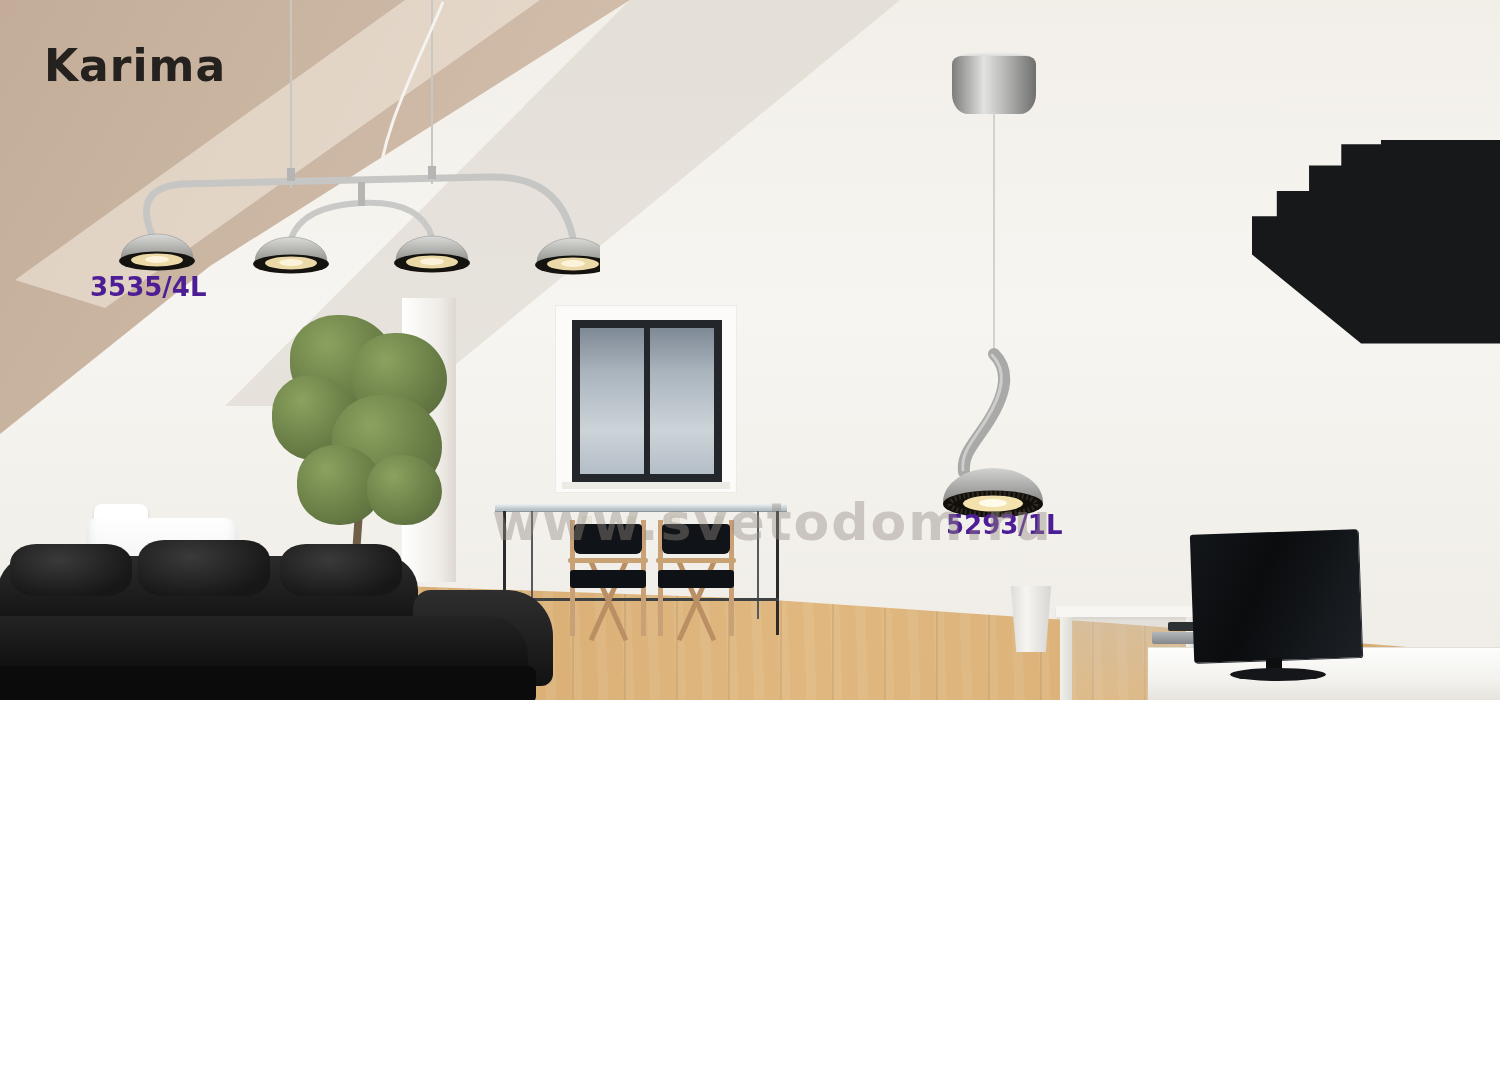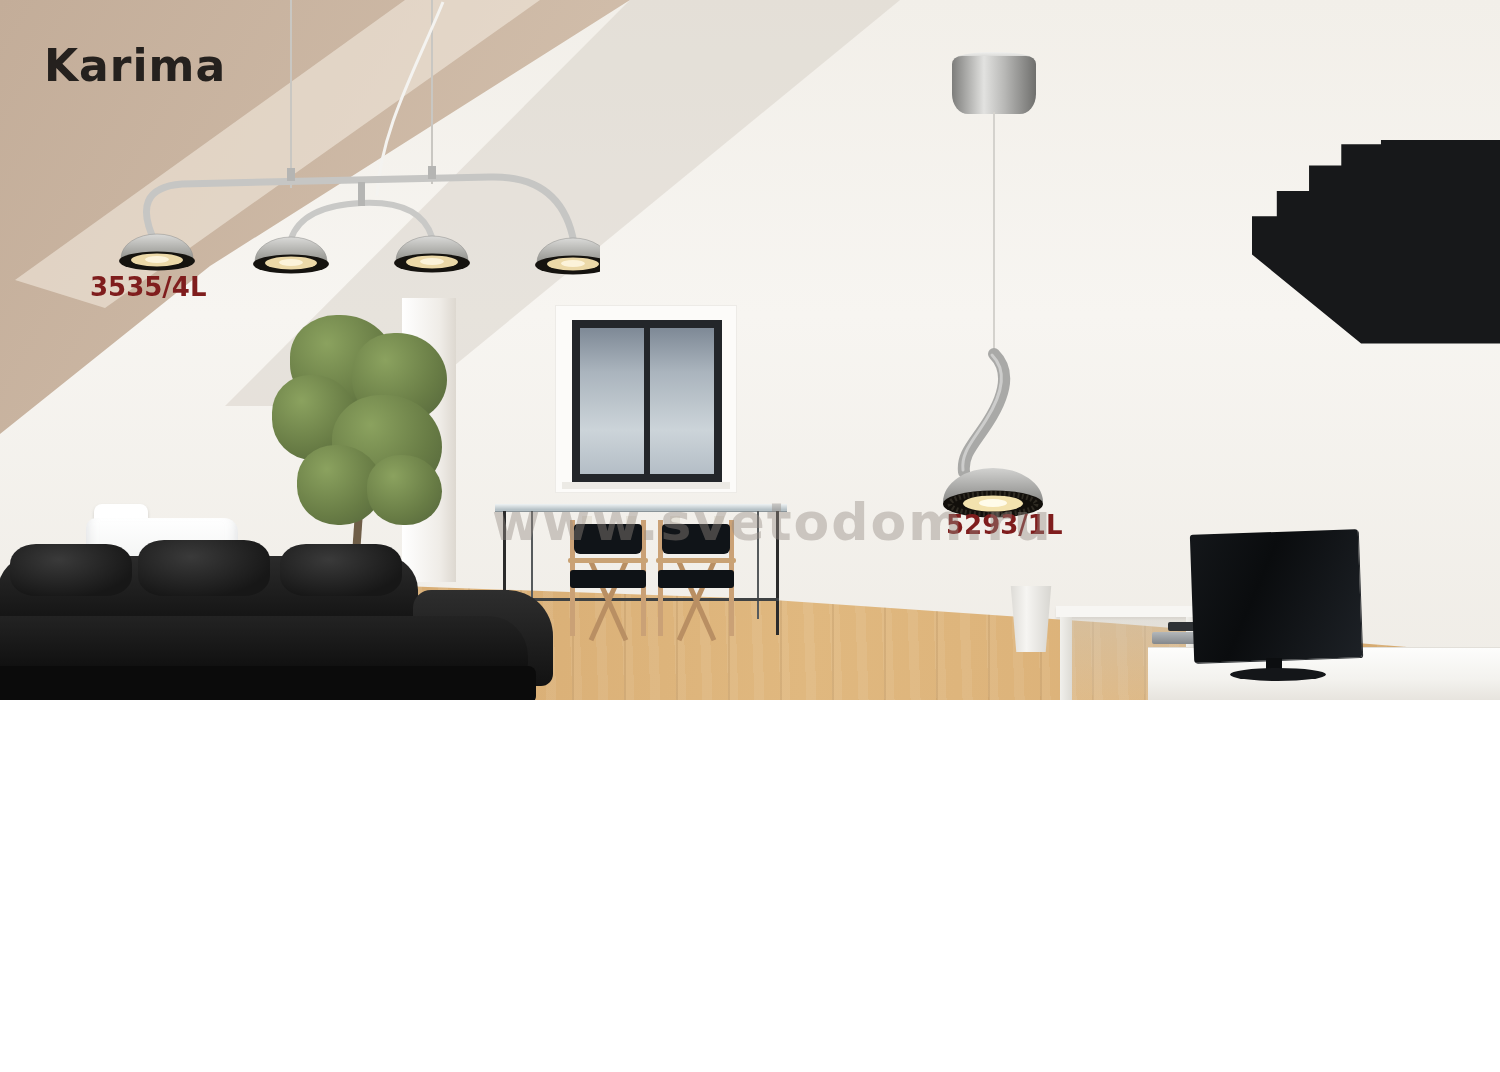--- a/index.html
+++ b/index.html
@@ -89,21 +89,21 @@
   .sf-arm{left:425px;top:52px;width:140px;height:96px;background:linear-gradient(180deg,#2e2e2e,#121212);border-radius:18px 46px 12px 12px;}
 
   .wire4a{left:290px;top:0;width:2px;height:188px;background:#c9c7c2;}
   .wire4b{left:431px;top:0;width:2px;height:184px;background:#c9c7c2;}
   .canopy1l{left:952px;top:56px;width:84px;height:58px;border-radius:10px 10px 16px 16px/8px 8px 20px 20px;
       background:linear-gradient(90deg,#7d7d7b,#e2e2e0 38%,#b9b9b7 62%,#6f6f6d);}
   .canopy1l-top{left:954px;top:52px;width:80px;height:16px;border-radius:50%;background:linear-gradient(180deg,#f0f0ee,#9e9e9c);}
   .wire1l{left:993px;top:112px;width:2px;height:242px;background:#d4d2cd;}
 
   .karima{left:44px;top:40px;font-size:44px;font-weight:700;letter-spacing:1px;color:#25211e;}
-  .ph-lab{font-size:26px;font-weight:800;color:#7f1d1d;}
+  .ph-lab{font-size:26px;font-weight:800;color:#4c1d95;}
   .lab4{left:90px;top:272px;} .lab1{left:946px;top:510px;}
   .watermark{left:492px;top:492px;font-size:52px;font-weight:700;letter-spacing:2px;color:rgba(148,138,130,.42);white-space:nowrap;}
 </style>
 </head>
 <body>
 
 <div id="page">
 
   <section id="photo" style="position:absolute;">
     <div class="ph-bg"></div>

